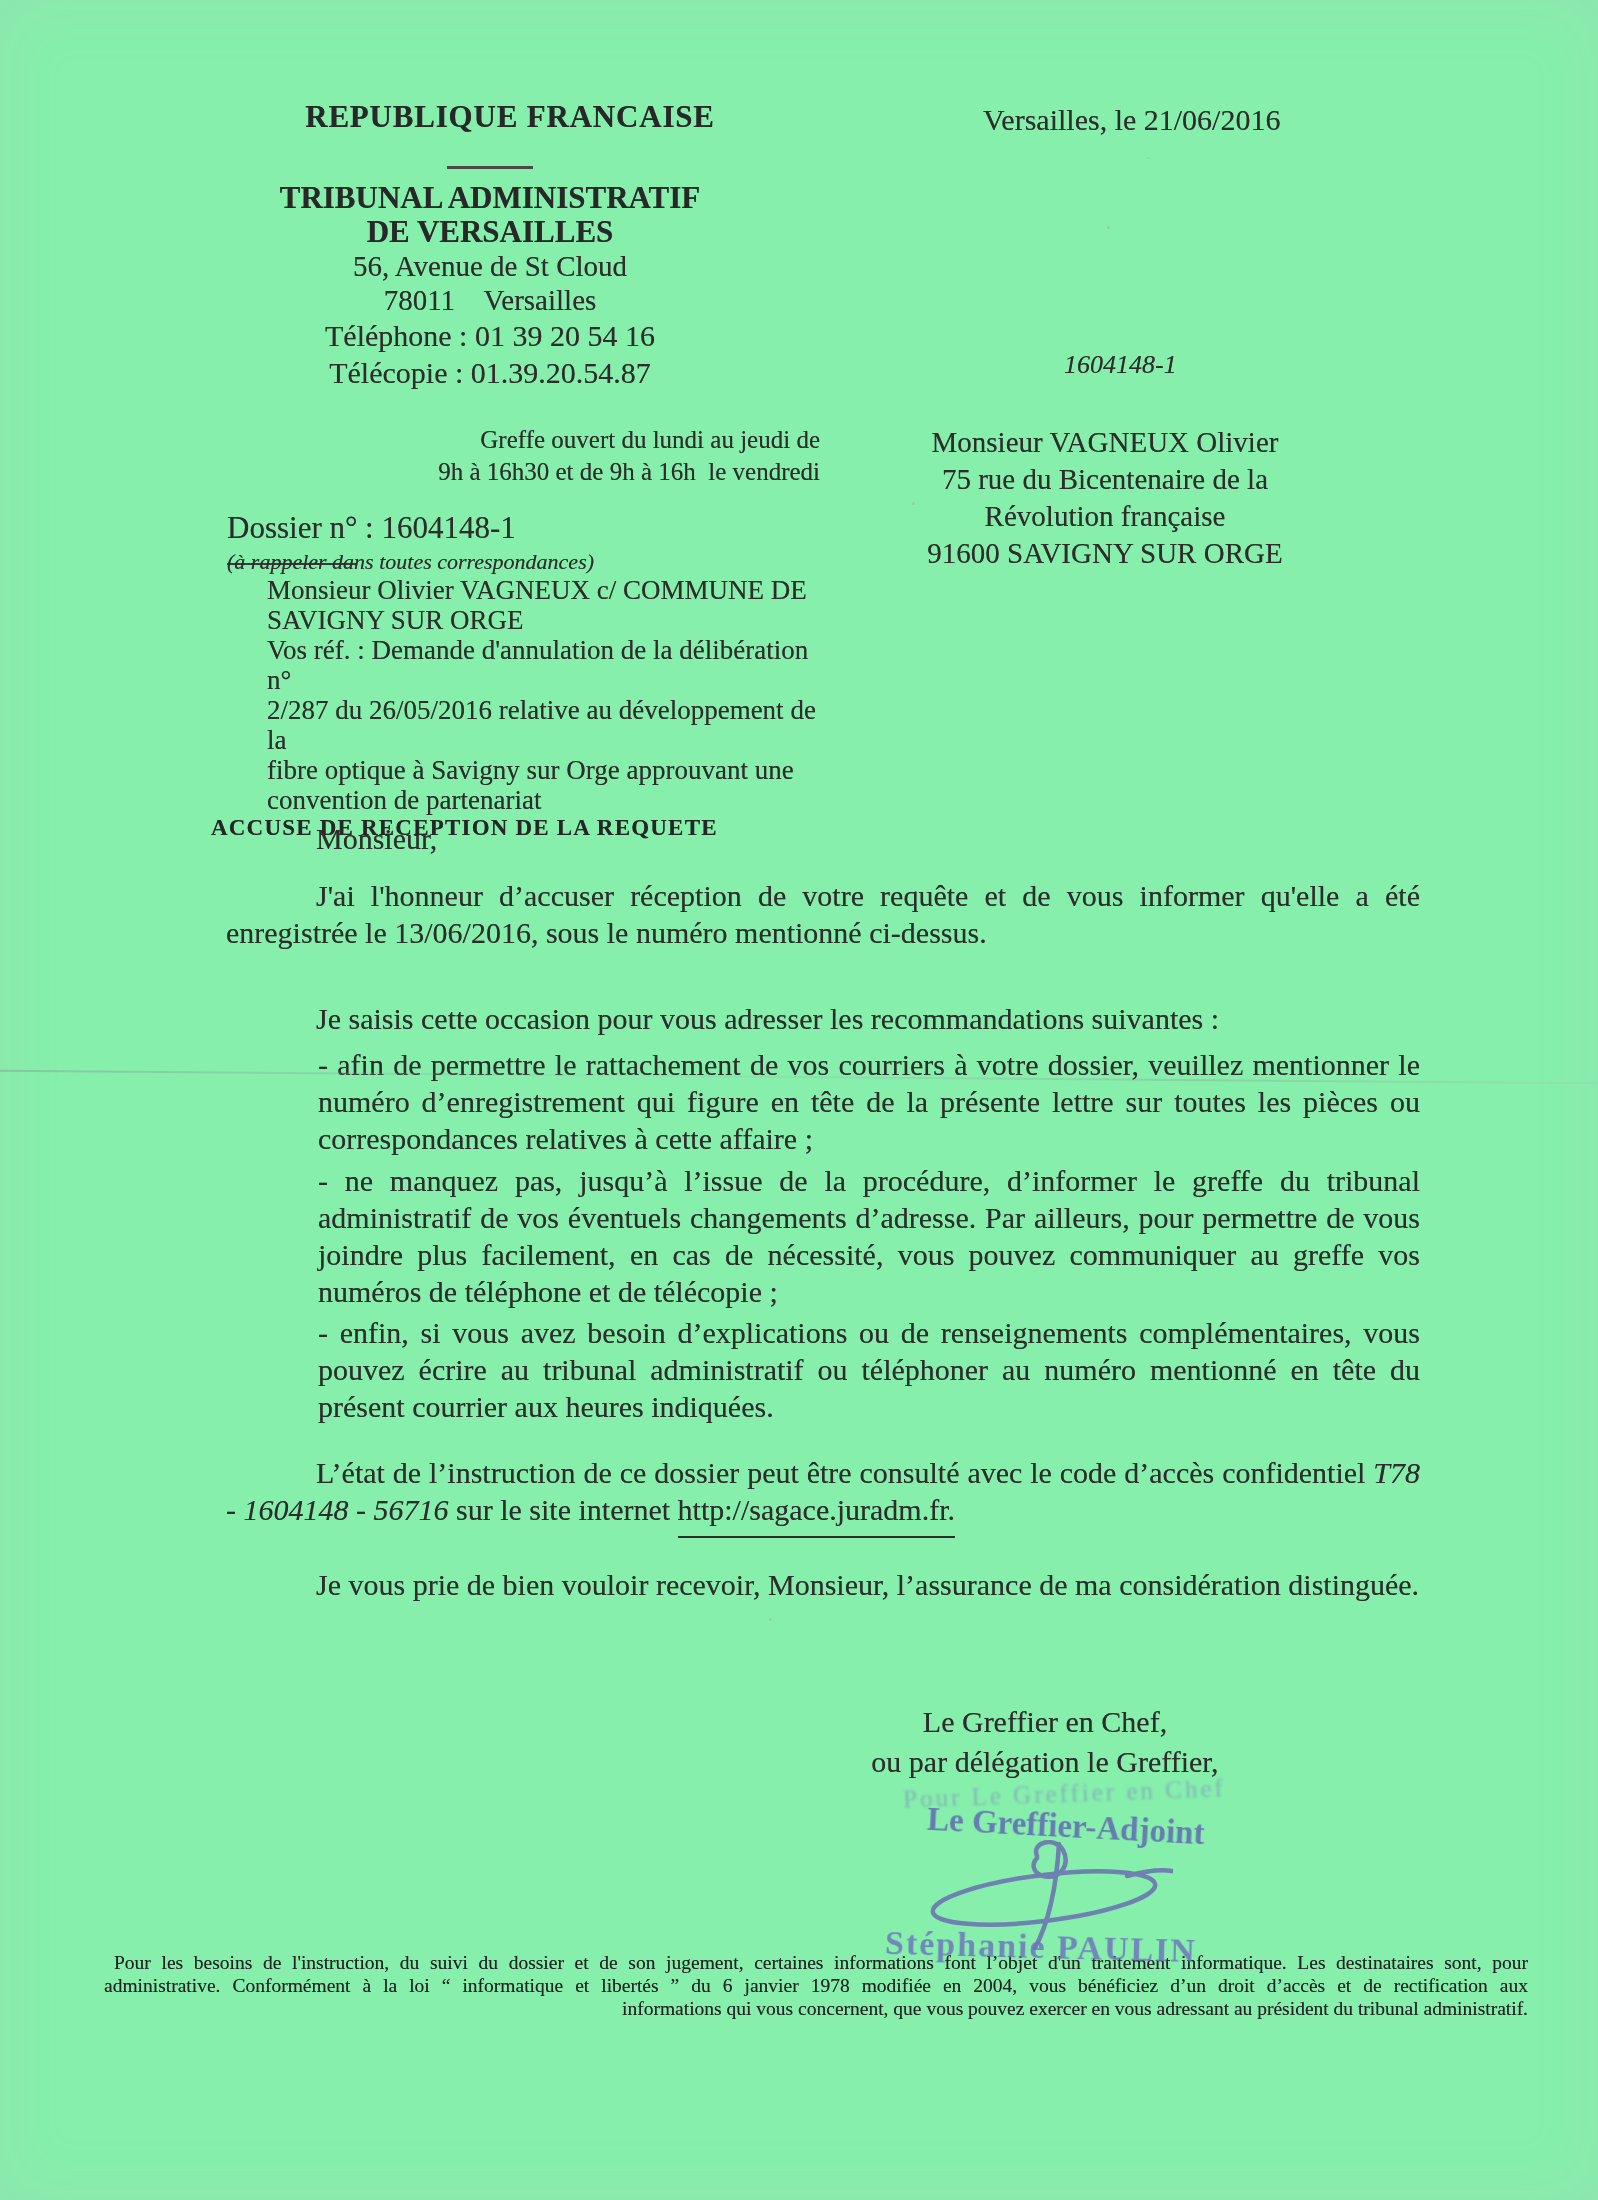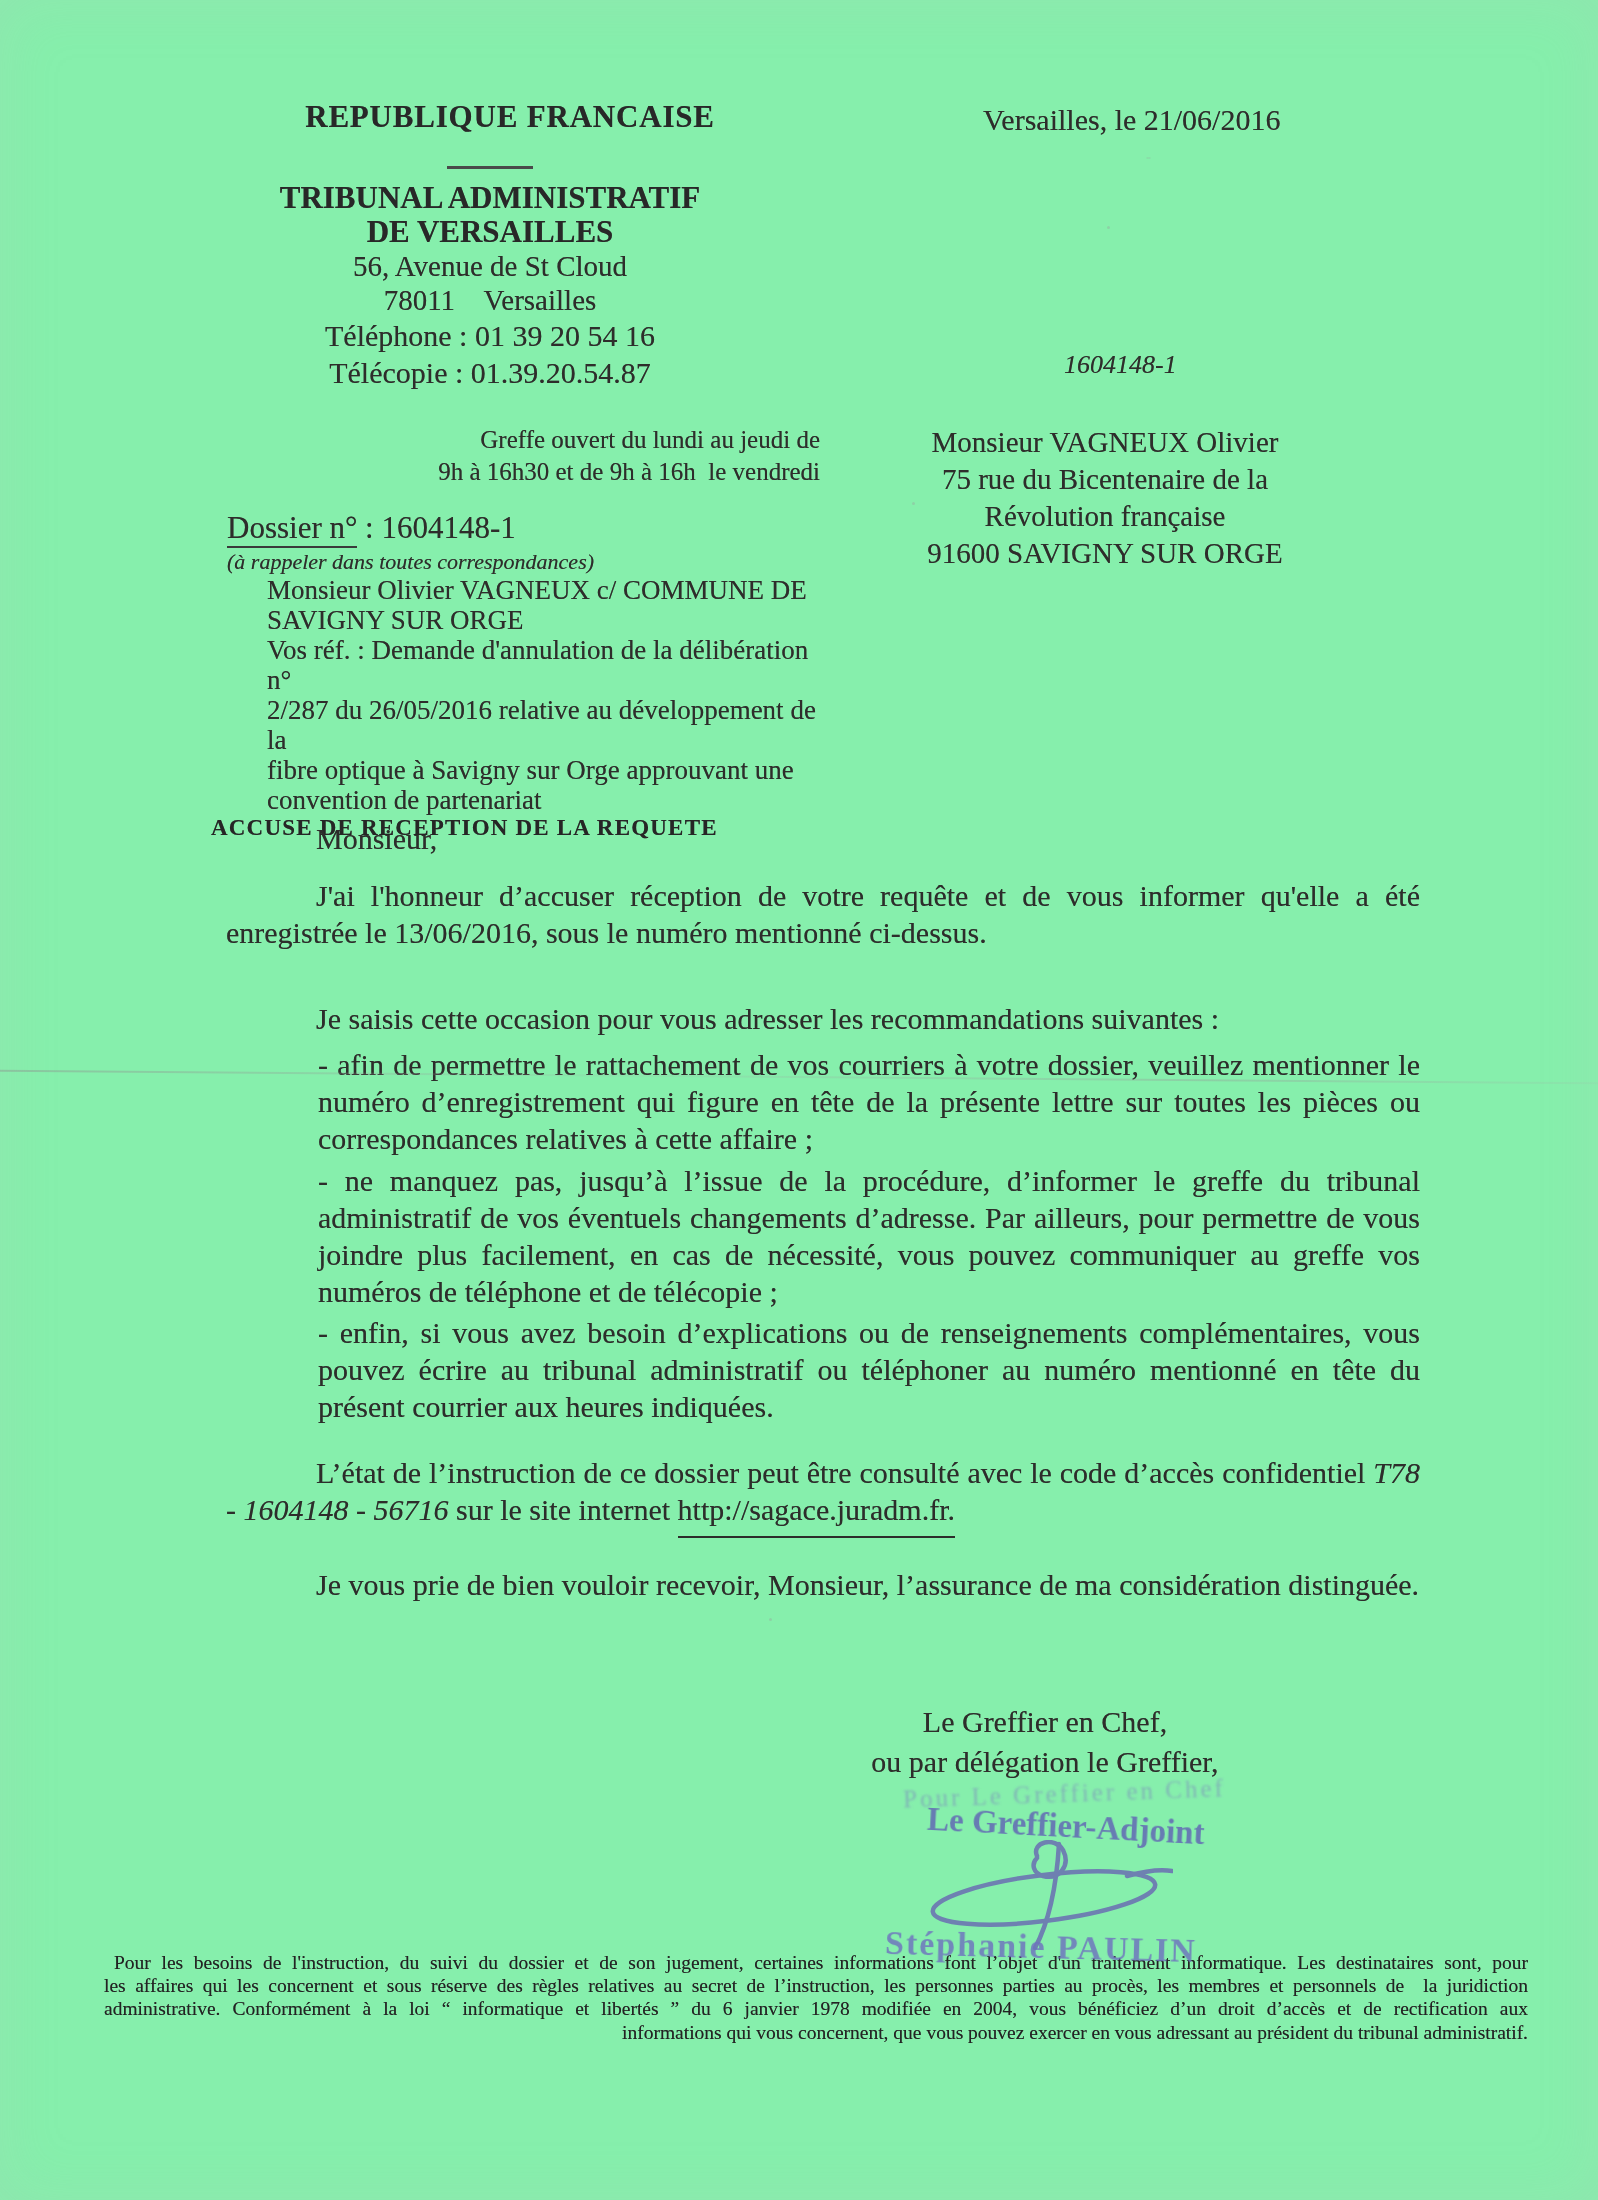--- a/index.html
+++ b/index.html
@@ -23,21 +23,21 @@
   .hdr-divider{ width:86px; height:3px; background:#4a4a4a; margin:32px auto 12px auto; }
   .court{ font-weight:bold; font-size:31px; line-height:34px; color:#282828;}
   .addr{ font-size:29px; line-height:34px; }
   .tel{ font-size:30px; line-height:37px; }
 
   #hours{ left:160px; top:424px; width:660px; text-align:right; font-size:25px; line-height:32px; }
 
   
   #dossier-block{ left:227px; top:510px; width:600px; }
   .dossier-line{ font-size:31px; line-height:36px; }
-  .dossier-label{ border-bottom:2px solid #3a3a3a; padding-bottom:1px; }
+  .dossier-label{ border-bottom:2px solid #3a3a3a; padding-bottom:18px; }
   .recall-note{ font-style:italic; font-size:22px; line-height:26px; margin-top:3px; }
   .case-line{ font-size:27px; line-height:30px;margin-left:40px; }
   .subject{ font-weight:bold; font-size:23px; letter-spacing:1.2px; margin-left:-16px; color:#262626;}
 
   
   #date-line{ left:983px; top:103px; font-size:30px; }
   #ref-italic{ left:1064px; top:350px; font-style:italic; font-size:26px; }
   #recipient{ left:880px; top:424px; width:450px; text-align:center; font-size:29px; line-height:37px; }
 
   
@@ -142,21 +142,20 @@
         <path d="M 124 16 C 118 2, 142 -4, 150 10 C 158 26, 146 40, 130 36 C 120 33, 118 24, 124 18"></path>
         <path d="M 146 4 C 144 38, 138 78, 122 108"></path>
         <path d="M 214 36 C 232 31, 248 29, 259 31"></path>
       </g>
     </svg>
     <div id="stamp-name" class="stamp-ink">Stéphanie PAULIN</div>
   </div>
 
   <div class="abs txt" id="footer">
     <div class="fline fline-first">Pour les besoins de l'instruction, du suivi du dossier et de son jugement, certaines informations font l’objet d'un traitement informatique. Les destinataires sont, pour</div>
-    <div class="fline">les affaires qui les concernent et sous réserve des règles relatives au secret de l’instruction, les personnes parties au procès, les membres et personnels de  la juridiction</div>
     <div class="fline">administrative. Conformément à la loi “ informatique et libertés ” du 6 janvier 1978 modifiée en 2004, vous bénéficiez d’un droit d’accès et de rectification aux</div>
     <div class="fline-last">informations qui vous concernent, que vous pouvez exercer en vous adressant au président du tribunal administratif.</div>
   </div>
 
   <div id="crease"></div>
   <div class="speck" style="left:1107px;top:226px;width:3px;height:3px;"></div>
   <div class="speck" style="left:912px;top:502px;width:3px;height:3px;"></div>
   <div class="speck" style="left:769px;top:1618px;width:3px;height:3px;"></div>
   <div class="speck" style="left:1146px;top:157px;width:5px;height:2px;opacity:.2;"></div>
 

